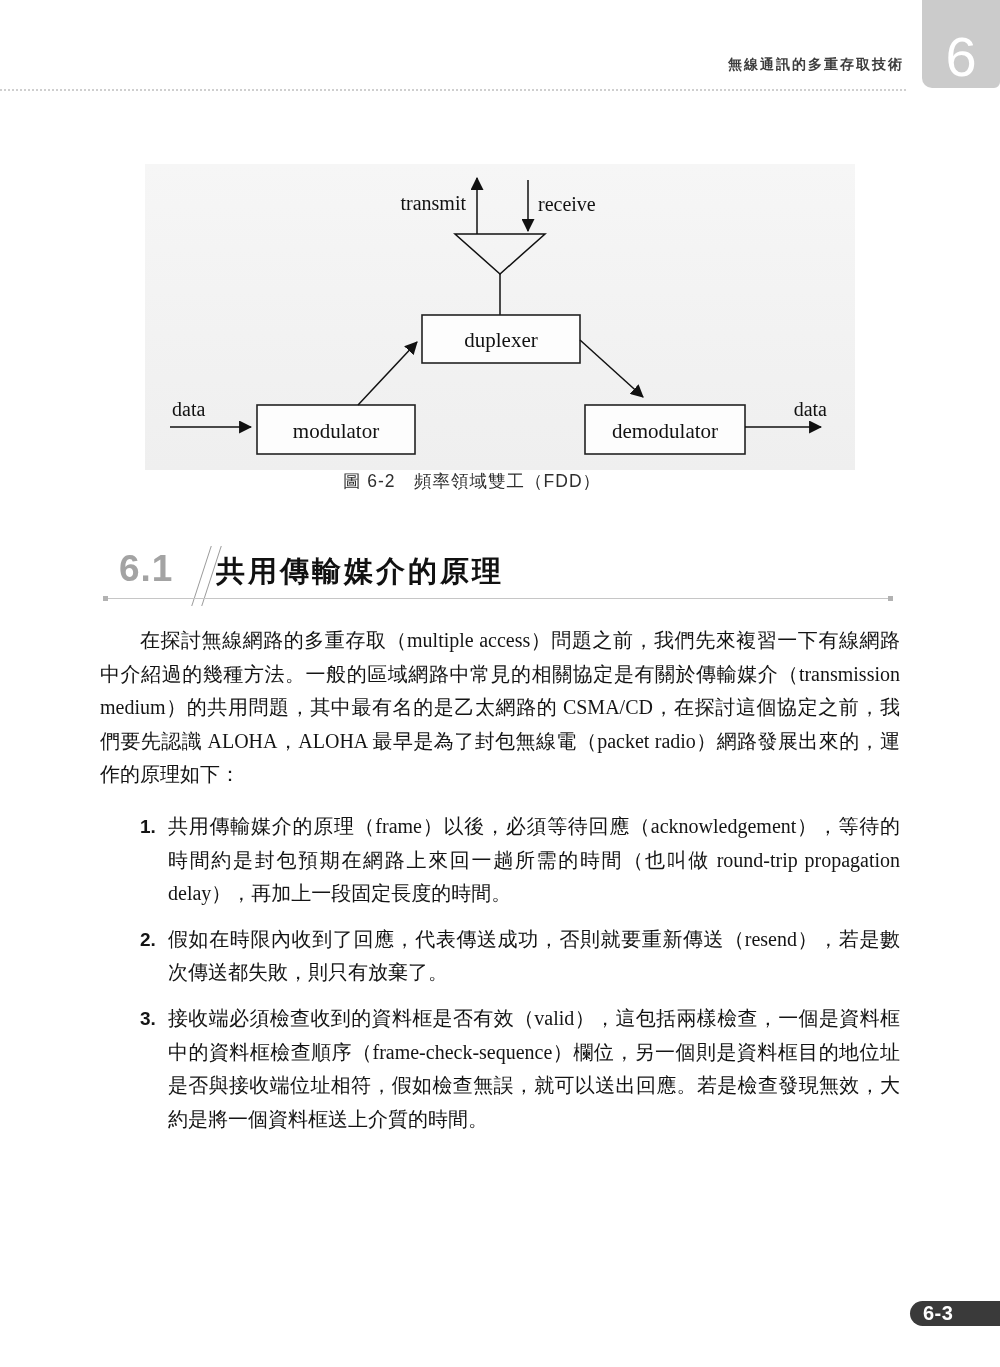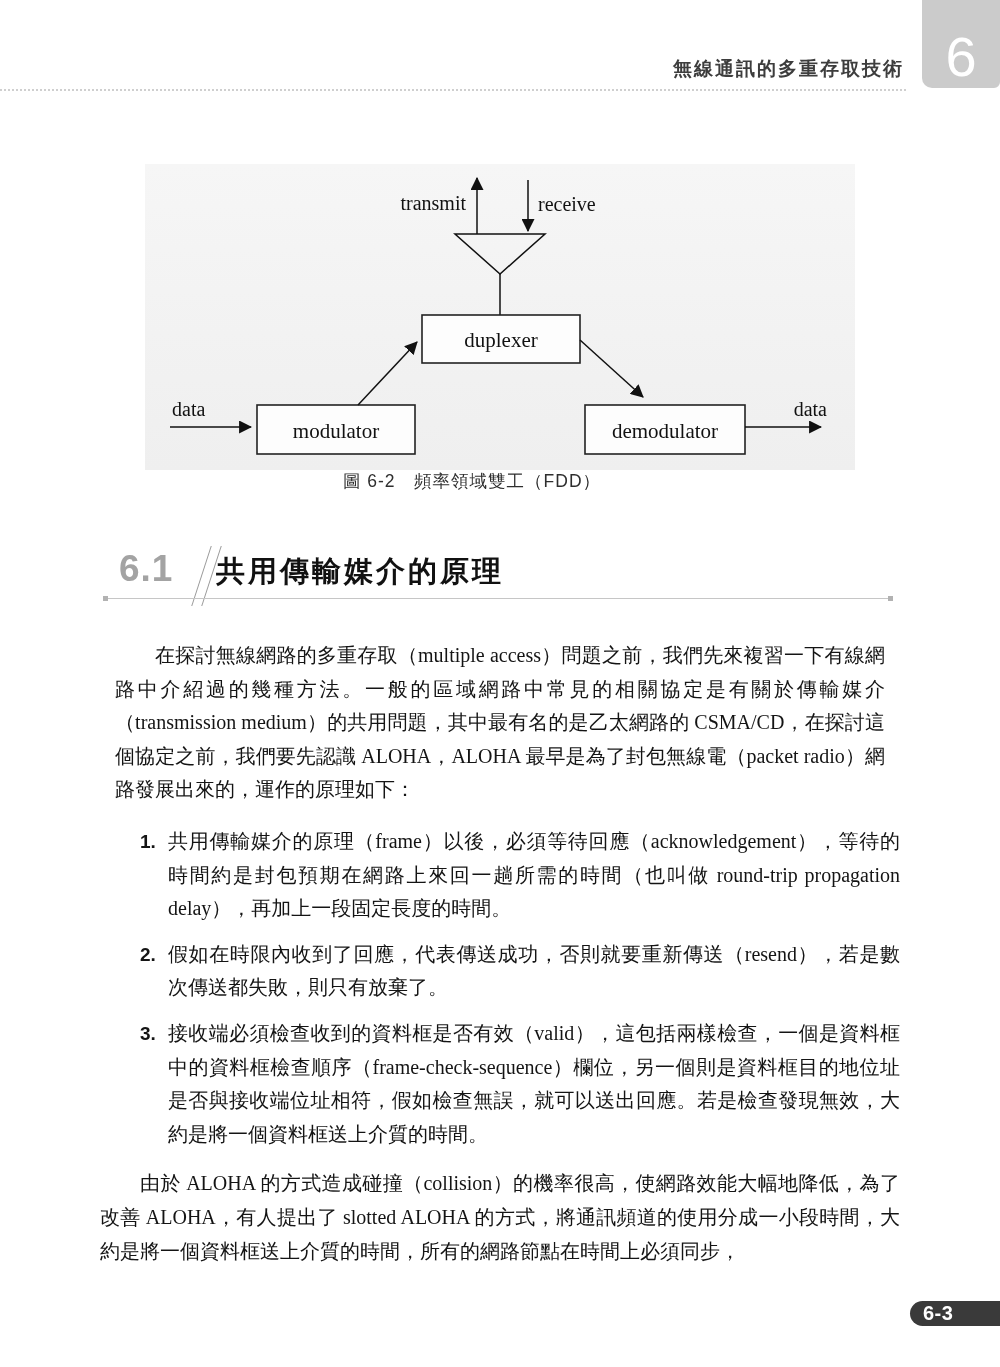--- a/index.html
+++ b/index.html
@@ -5,21 +5,21 @@
   html,body{margin:0;padding:0;}
   body{
     width:1000px;height:1367px;position:relative;background:#ffffff;
     font-family:"Liberation Serif","DejaVu Serif",serif;color:#141414;
     overflow:hidden;
   }
   
   .header-title{
     position:absolute;top:56px;right:96px;
     font-family:"Liberation Sans","DejaVu Sans",sans-serif;
-    font-size:19px;font-weight:600;color:#3d3d3d;letter-spacing:2px;
+    font-size:14px;font-weight:600;color:#3d3d3d;letter-spacing:2px;
   }
   .header-rule{
     position:absolute;top:89px;left:0;width:906px;height:0;
     border-top:2px dotted #cfcfcf;
   }
   .chapter-tab{
     position:absolute;top:0;right:0;width:78px;height:88px;
     background:#cbcbcb;border-radius:0 0 6px 10px;
     display:flex;align-items:flex-end;justify-content:center;
   }
@@ -140,35 +140,34 @@
 <div class="section-head">
   <span class="section-number">6.1</span>
   <span class="section-slash"></span>
   <span class="section-title">共用傳輸媒介的原理</span>
   <span class="section-rule"></span>
   <span class="rule-end left"></span>
   <span class="rule-end right"></span>
 </div>
 
 <div class="bodytext">
-  <p class="para" style="margin:15px">在探討無線網路的多重存取（multiple access）問題之前，我們先來複習一下有線網路中介紹過的幾種方法。一般的區域網路中常見的相關協定是有關於傳輸媒介（transmission medium）的共用問題，其中最有名的是乙太網路的 CSMA/CD，在探討這個協定之前，我們要先認識 ALOHA，ALOHA 最早是為了封包無線電（packet radio）網路發展出來的，運作的原理如下：</p>
+  <p class="para" style="margin:0">在探討無線網路的多重存取（multiple access）問題之前，我們先來複習一下有線網路中介紹過的幾種方法。一般的區域網路中常見的相關協定是有關於傳輸媒介（transmission medium）的共用問題，其中最有名的是乙太網路的 CSMA/CD，在探討這個協定之前，我們要先認識 ALOHA，ALOHA 最早是為了封包無線電（packet radio）網路發展出來的，運作的原理如下：</p>
 
   <div class="list">
     <div class="list-item">
       <span class="num">1.</span>
       <span class="item-text">共用傳輸媒介的原理（frame）以後，必須等待回應（acknowledgement），等待的時間約是封包預期在網路上來回一趟所需的時間（也叫做 round-trip propagation delay），再加上一段固定長度的時間。</span>
     </div>
     <div class="list-item">
       <span class="num">2.</span>
       <span class="item-text">假如在時限內收到了回應，代表傳送成功，否則就要重新傳送（resend），若是數次傳送都失敗，則只有放棄了。</span>
     </div>
     <div class="list-item">
       <span class="num">3.</span>
       <span class="item-text">接收端必須檢查收到的資料框是否有效（valid），這包括兩樣檢查，一個是資料框中的資料框檢查順序（frame-check-sequence）欄位，另一個則是資料框目的地位址是否與接收端位址相符，假如檢查無誤，就可以送出回應。若是檢查發現無效，大約是將一個資料框送上介質的時間。</span>
     </div>
   </div>
 
-  <p class="para-closing" style="margin-bottom:0">由於 ALOHA 的方式造成碰撞（collision）的機率很高，使網路效能大幅地降低，為了改善 ALOHA，有人提出了 slotted ALOHA 的方式，將通訊頻道的使用分成一小段時間，大約是將一個資料框送上介質的時間，所有的網路節點在時間上必須同步，</p>
 </div>
 
 <div class="page-pill">
   <span>6-3</span>
 </div>
 
 </body></html>

